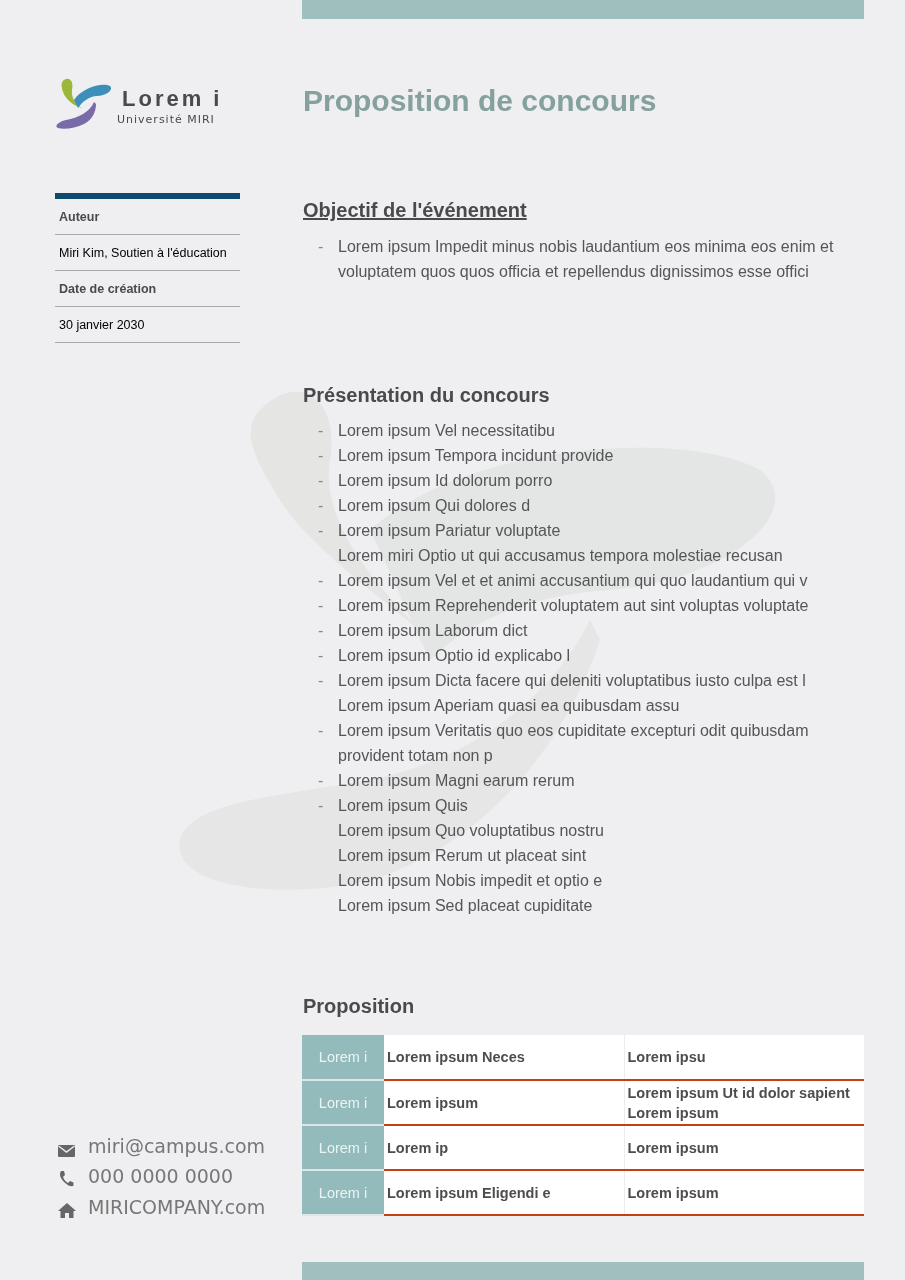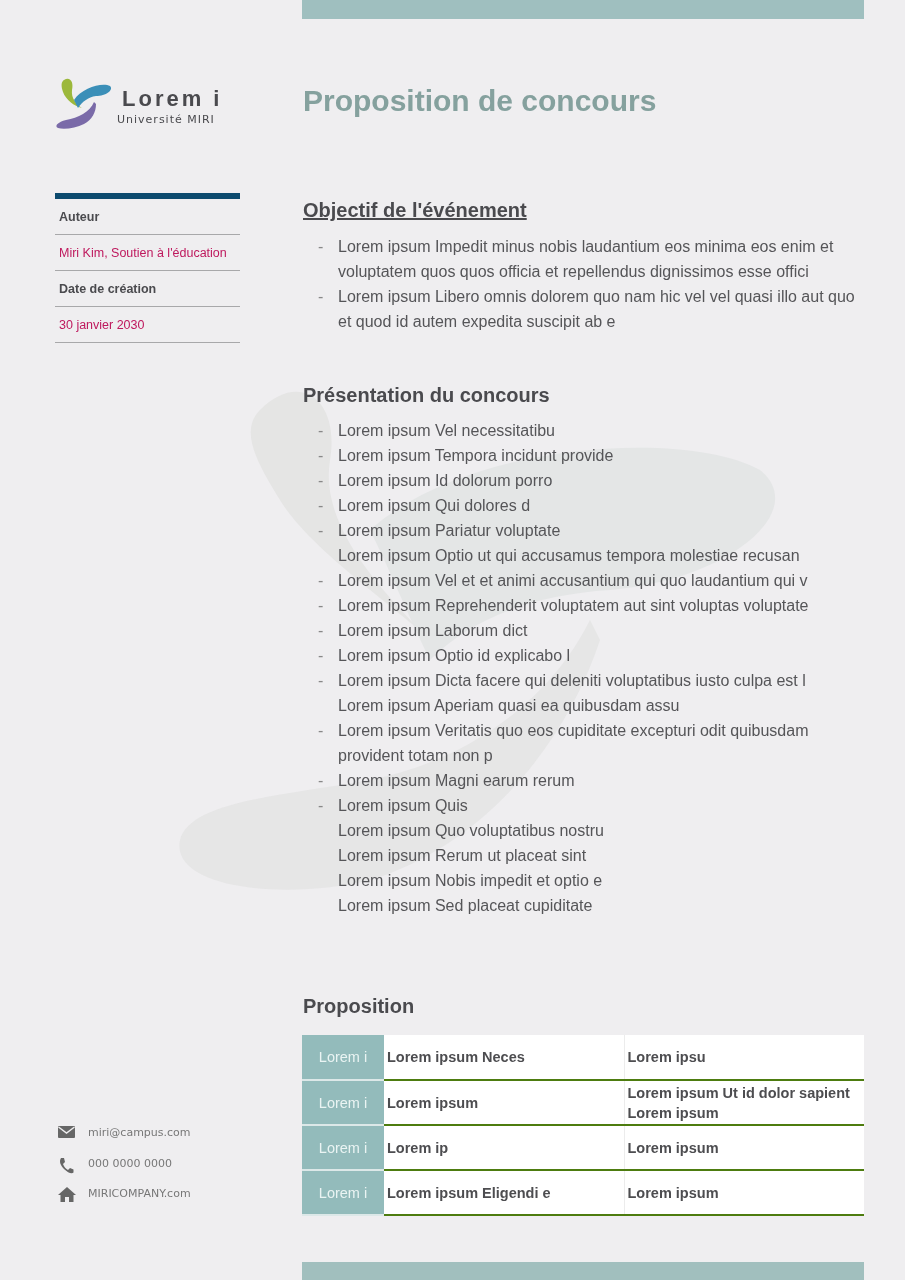--- a/index.html
+++ b/index.html
@@ -38,28 +38,28 @@
     font-family: "DejaVu Sans", sans-serif;
   }
   
   .meta {
     position: absolute; left: 55px; top: 193px; width: 185px;
     border-top: 6px solid #0c4a6e;
   }
   .meta-row {
     height: 36px; line-height: 36px; padding-left: 4px;
     border-bottom: 1px solid #a8a8aa;
-    font-size: 12.5px; color: #be185d;
+    font-size: 12.5px; color: #000000;
   }
   .meta-row.label { font-weight: 700; color: #4a4a4e; }
   
   .contact { position: absolute; left: 58px; top: 1126px; }
   .contact-row {
-    display: flex; align-items: flex-start; height: 30.5px;
-    font-size: 11px; color: #777; font-family: "DejaVu Sans", sans-serif;
+    display: flex; align-items: flex-end; height: 30.5px;
+    font-size: 19px; color: #777; font-family: "DejaVu Sans", sans-serif;
   }
   .contact-row .ic { width: 30px; display: flex; align-items: center; }
   
   .page-title {
     position: absolute; left: 303px; top: 84px;
     font-size: 30px; font-weight: 700; color: #85a19e;
   }
   .section-heading {
     position: absolute; left: 303px;
     font-size: 20px; font-weight: 700; color: #4a4a4e;
@@ -74,21 +74,21 @@
   .list li.dash::before {
     content: "-"; position: absolute; left: 0; top: 0; color: #888;
   }
   
   .cal-table {
     position: absolute; left: 302px; top: 1035px; width: 562px;
     border-collapse: collapse; background: #ffffff;
   }
   .cal-table td {
     height: 45px; font-size: 14.5px; font-weight: 700; color: #4d4d50;
-    border-bottom: 2px solid #4d7c0f; vertical-align: middle; padding: 0 3px;
+    border-bottom: 2px solid #c2410c; vertical-align: middle; padding: 0 3px;
   }
   .cal-table td.c0 {
     width: 82px; background: #93bbbb; color: #eaf4f3; font-weight: 400;
     text-align: center; border-bottom: 2px solid #dce8e8;
   }
   .cal-table td.c1 { width: 240px; border-right: 1px solid #ececec; }
   .cal-table td.c2 { line-height: 20px; }
 </style>
 </head>
 <body>
@@ -144,31 +144,30 @@
     </span>
     <span>MIRICOMPANY.com</span>
   </div>
 </div>
 
 <h1 class="page-title">Proposition de concours</h1>
 
 <h2 class="section-heading" style="top:199px;text-decoration:underline;">Objectif de l'événement</h2>
 <ul class="list" style="top:234px;">
   <li class="dash">Lorem ipsum Impedit minus nobis laudantium eos minima eos enim et voluptatem quos quos officia et repellendus dignissimos esse offici</li>
-  <li class="dash">Lorem ipsum Libero omnis dolorem quo nam hic vel vel quasi illo aut quo et quod id autem expedita suscipit ab e</li>
 </ul>
 
 <h2 class="section-heading" style="top:384px;">Présentation du concours</h2>
 <ul class="list" style="top:418px; width:520px;">
   <li class="dash">Lorem ipsum Vel necessitatibu</li>
   <li class="dash">Lorem ipsum Tempora incidunt provide</li>
   <li class="dash">Lorem ipsum Id dolorum porro</li>
   <li class="dash">Lorem ipsum Qui dolores d</li>
   <li class="dash">Lorem ipsum Pariatur voluptate</li>
-  <li>Lorem ipsum Optio ut qui accusamus tempora molestiae recusan</li>
+  <li>Lorem miri Optio ut qui accusamus tempora molestiae recusan</li>
   <li class="dash">Lorem ipsum Vel et et animi accusantium qui quo laudantium qui v</li>
   <li class="dash">Lorem ipsum Reprehenderit voluptatem aut sint voluptas voluptate</li>
   <li class="dash">Lorem ipsum Laborum dict</li>
   <li class="dash">Lorem ipsum Optio id explicabo l</li>
   <li class="dash">Lorem ipsum Dicta facere qui deleniti voluptatibus iusto culpa est l</li>
   <li>Lorem ipsum Aperiam quasi ea quibusdam assu</li>
   <li class="dash">Lorem ipsum Veritatis quo eos cupiditate excepturi odit quibusdam provident totam non p</li>
   <li class="dash">Lorem ipsum Magni earum rerum</li>
   <li class="dash">Lorem ipsum Quis</li>
   <li>Lorem ipsum Quo voluptatibus nostru</li>

